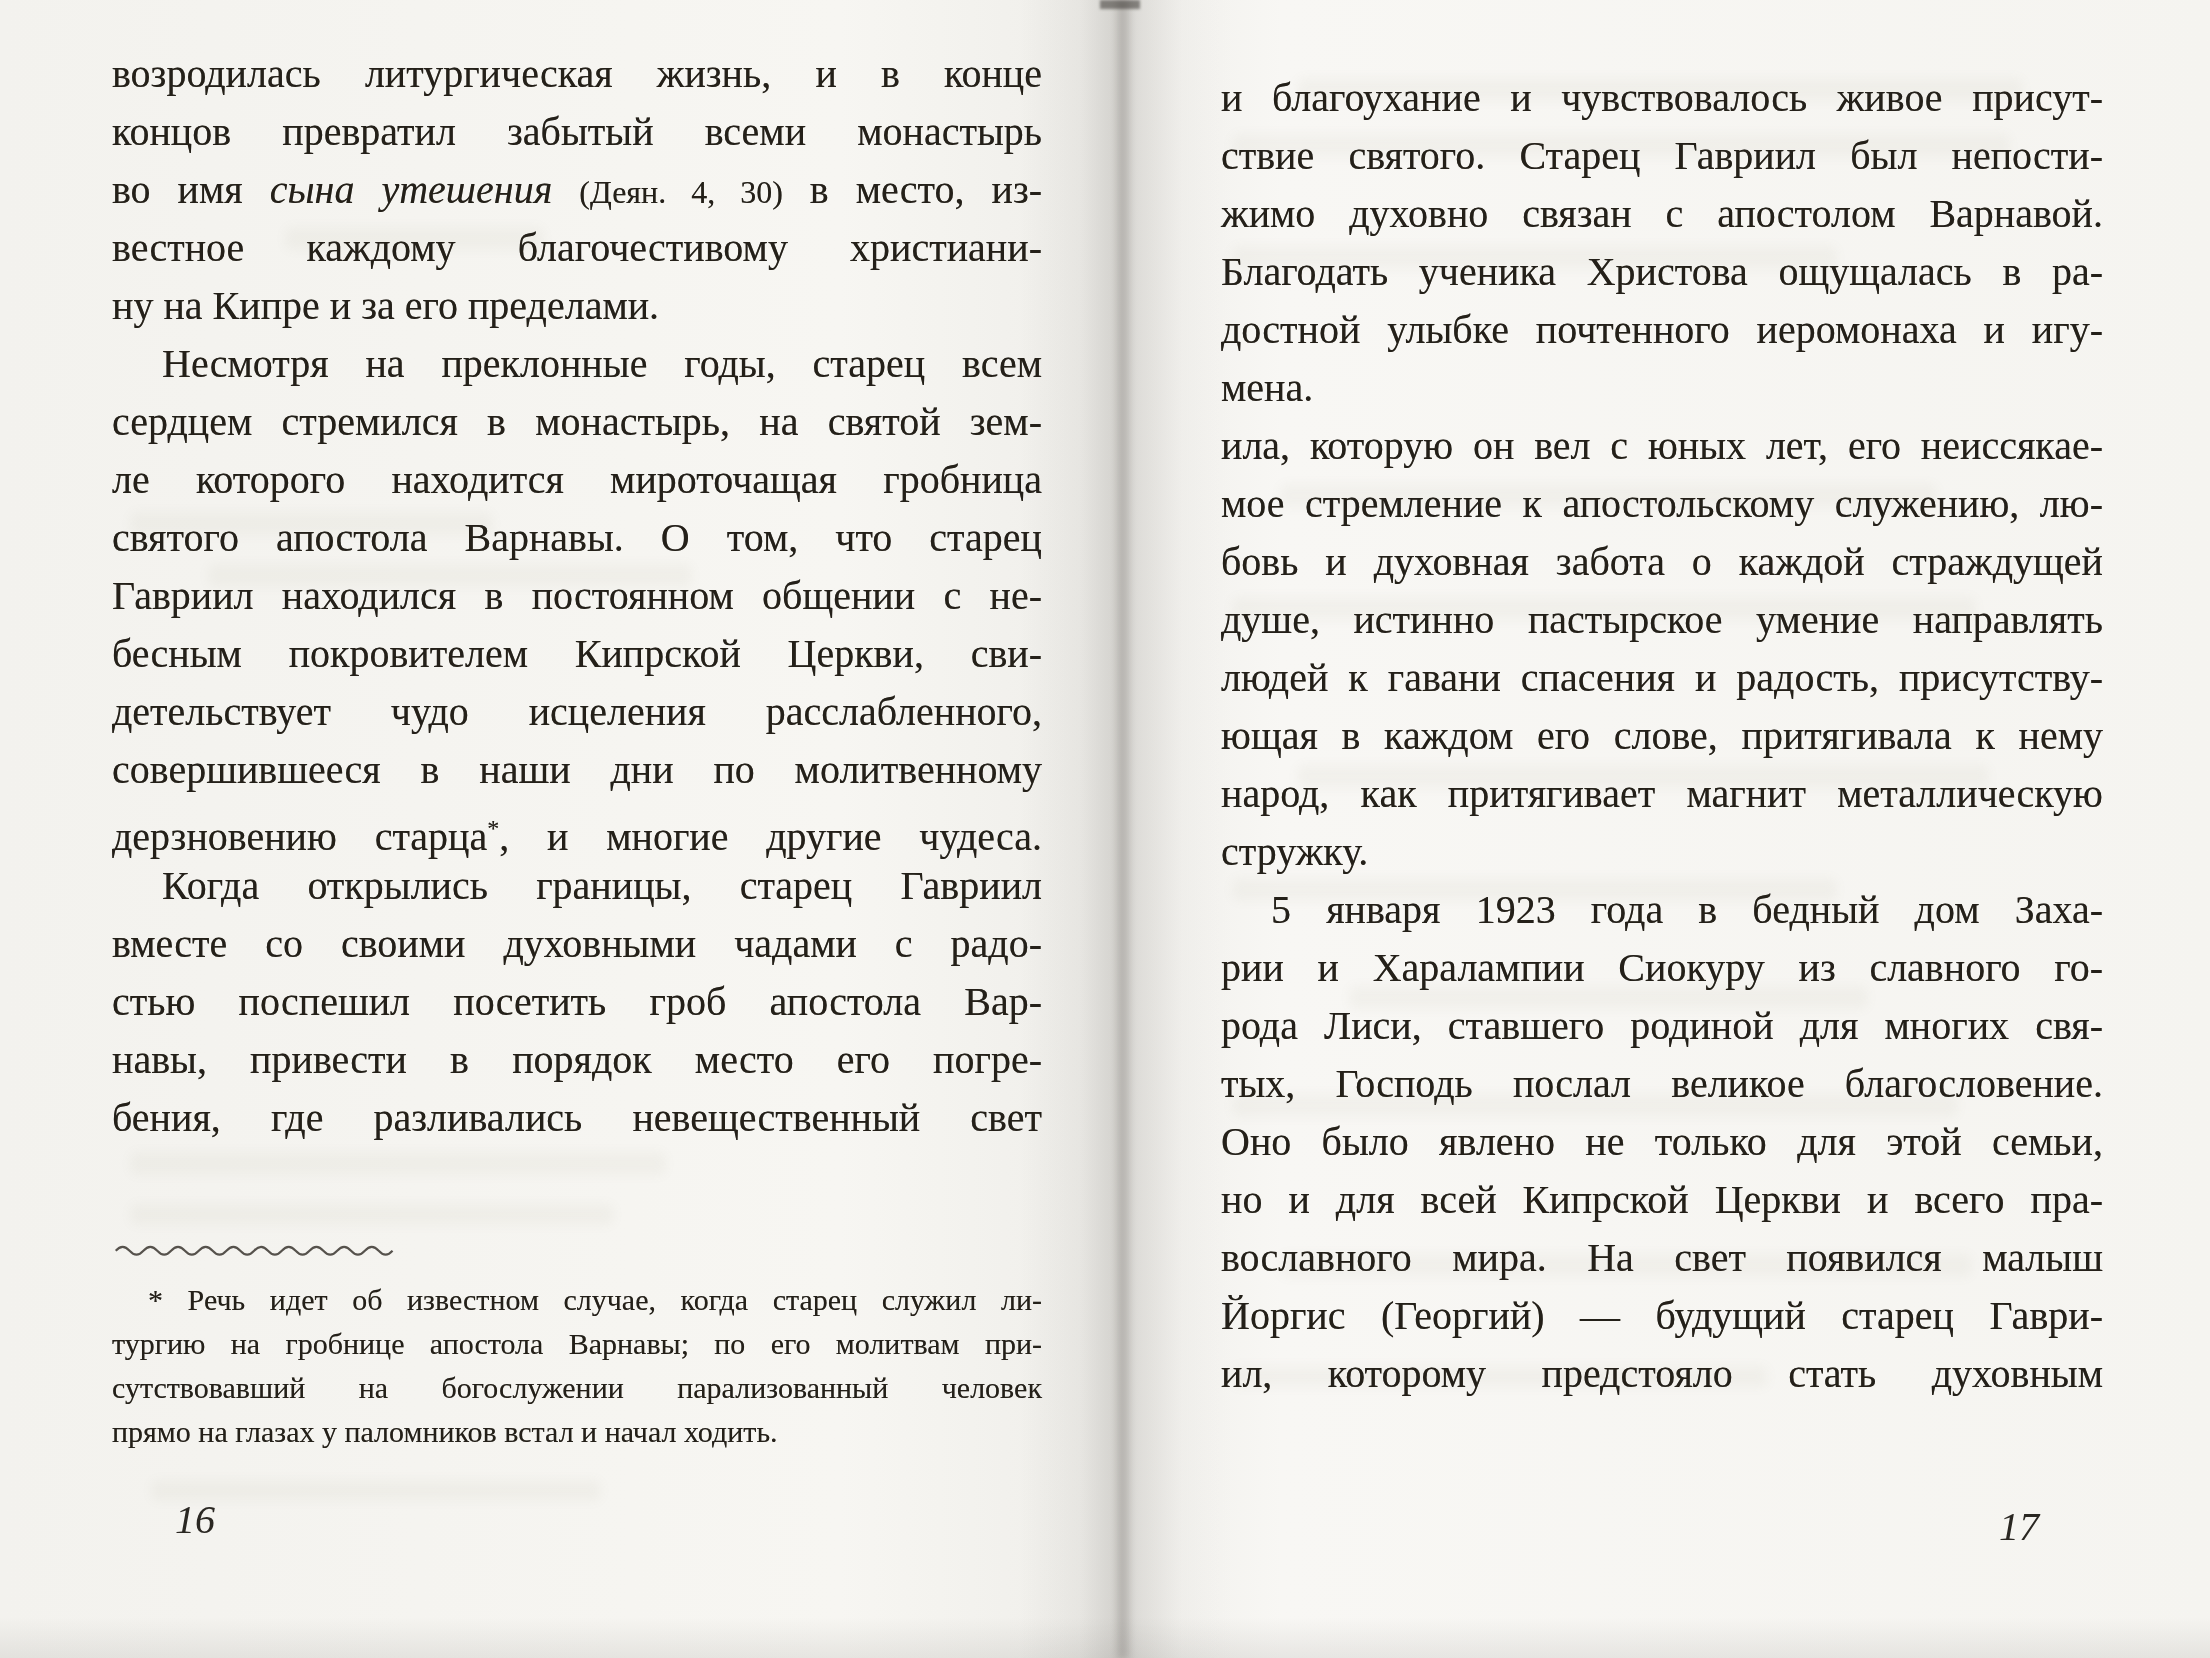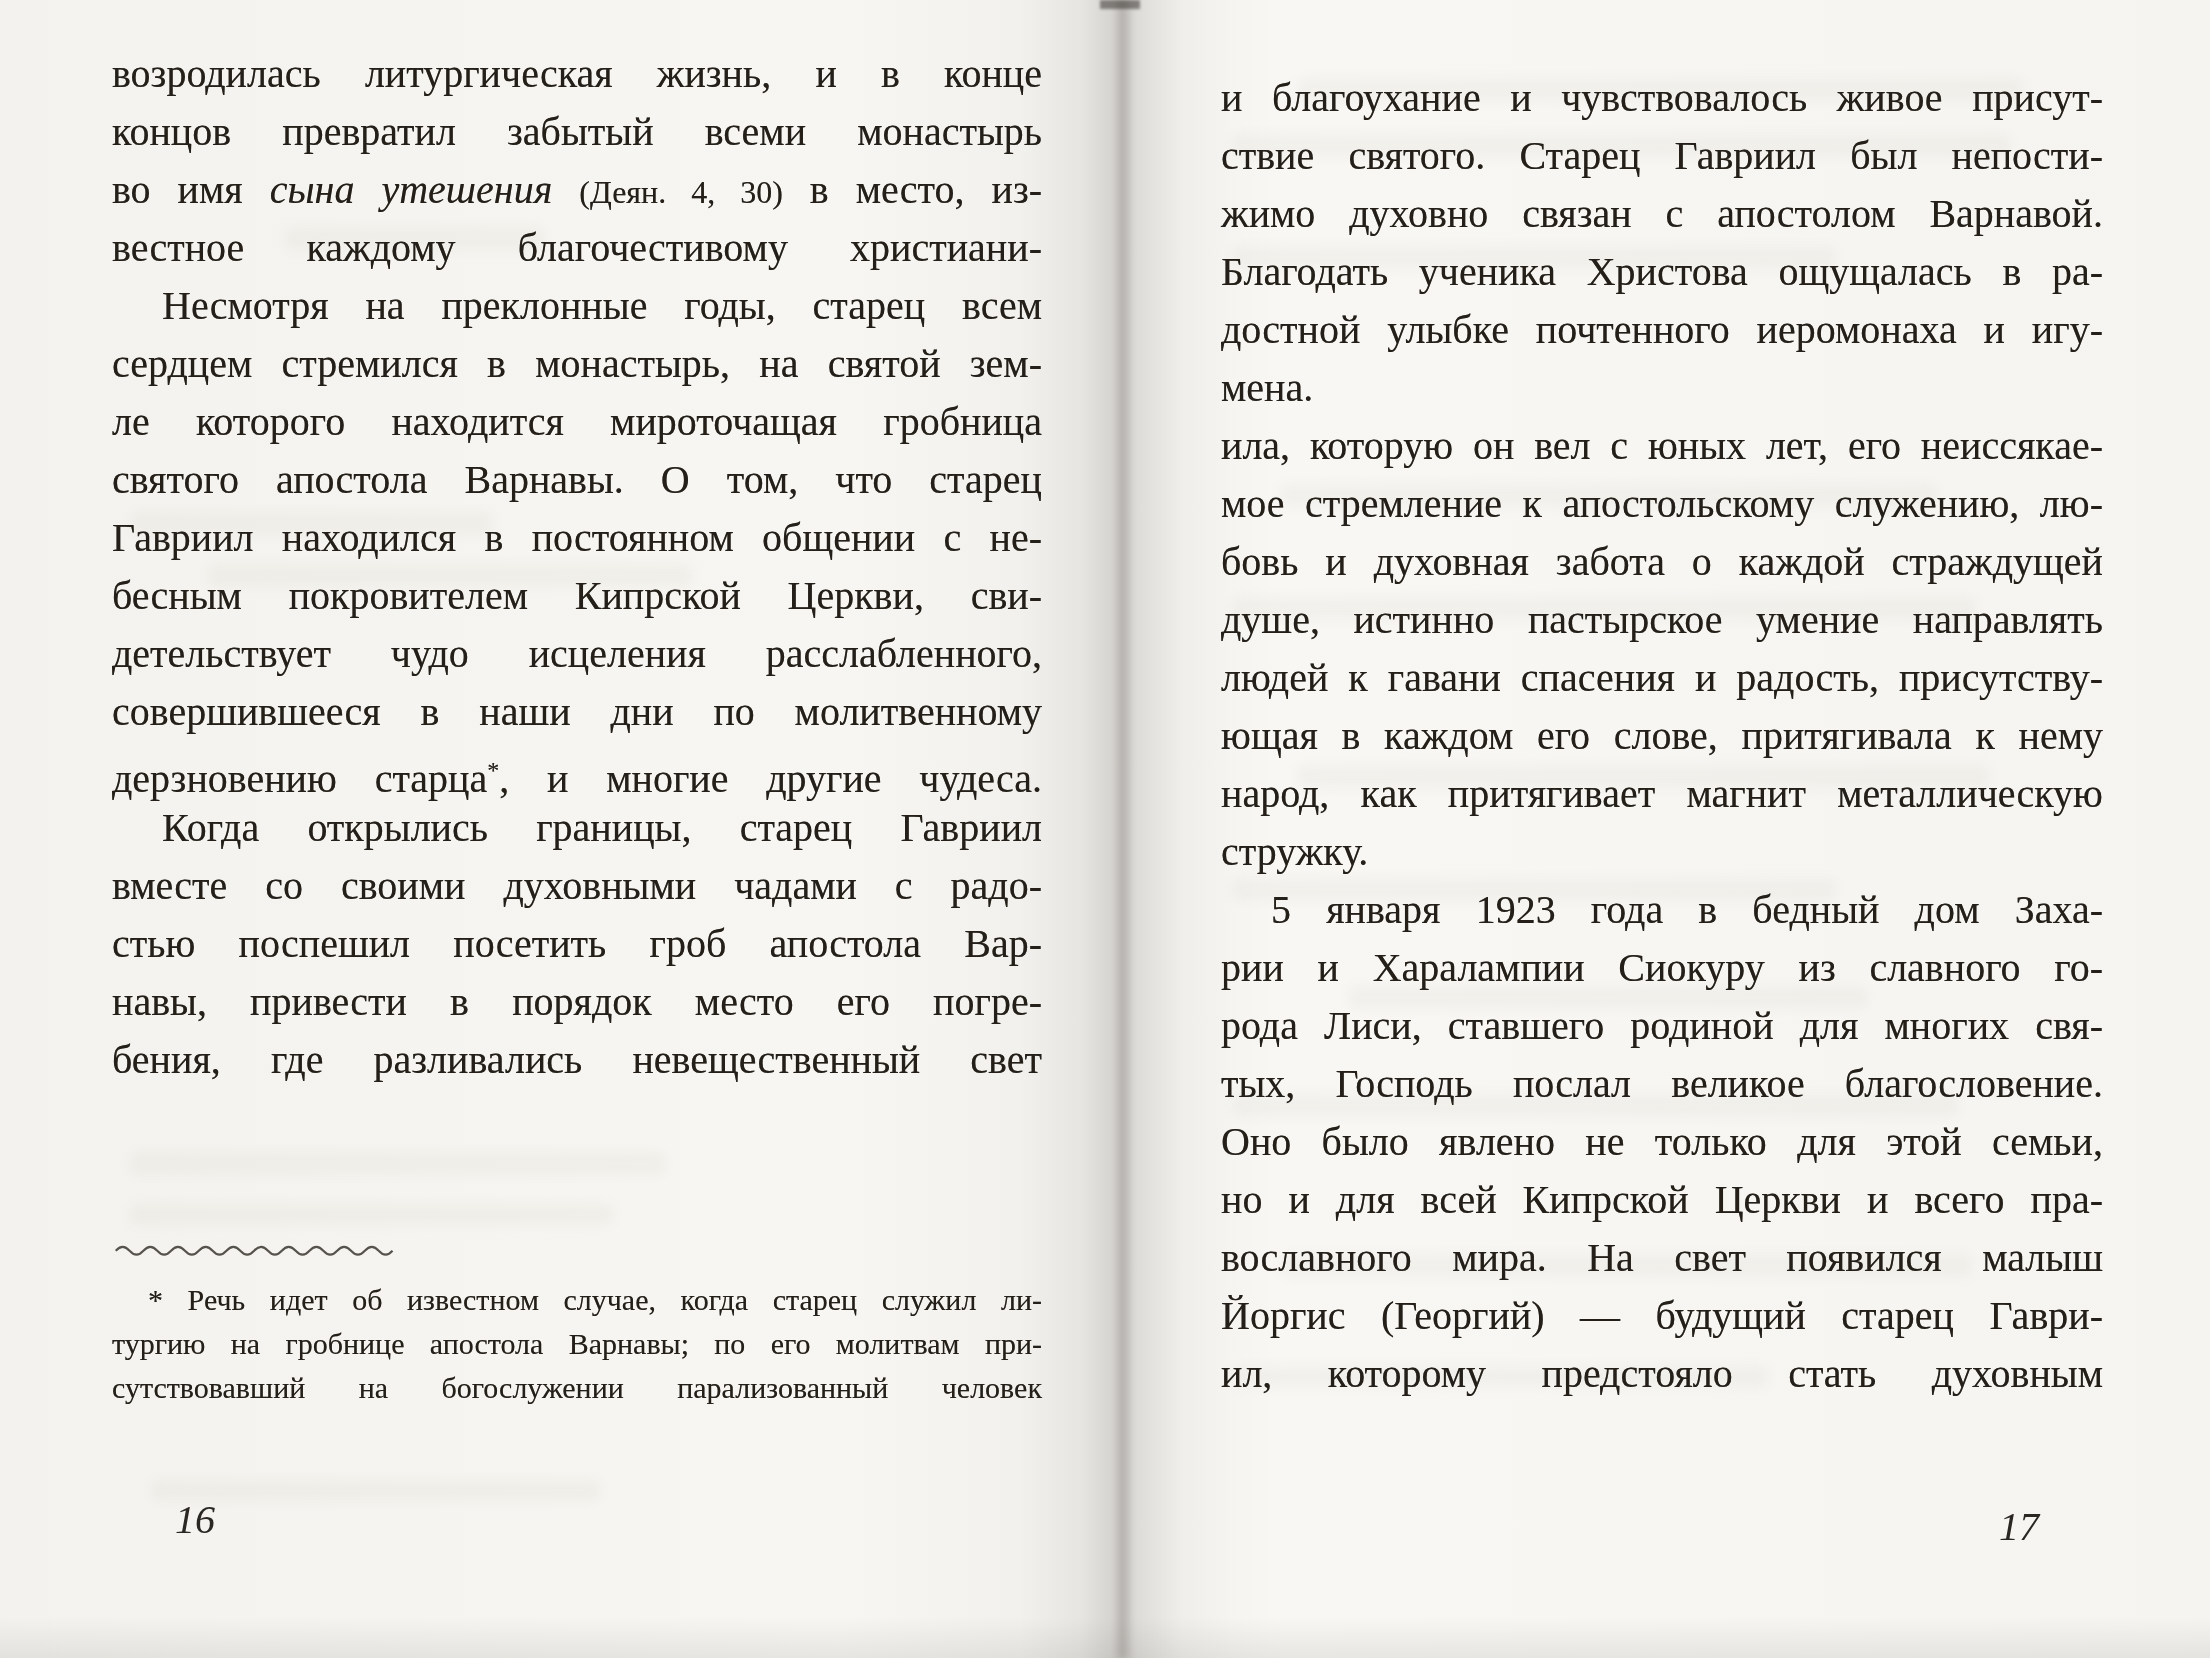--- a/index.html
+++ b/index.html
@@ -53,20 +53,21 @@
   <div class="ghost" style="left:1232px;top:1094px;width:726px;height:22.5px;"></div>
   <div class="ghost" style="left:1280px;top:1254px;width:692px;height:22.5px;"></div>
   <div class="ghost" style="left:1232px;top:1366px;width:536px;height:21px;"></div>
 
   <div>
     <div class="bodytext" id="left-body">
         <div class="line"><span>возродилась литургическая жизнь, и в конце</span></div>
         <div class="line"><span>концов превратил забытый всеми монастырь</span></div>
         <div class="line"><span>во имя </span><span class="i">сына утешения</span><span> </span><span class="cite">(Деян. 4, 30)</span><span> в место, из-</span></div>
         <div class="line"><span>вестное каждому благочестивому христиани-</span></div>
+        <div class="line last"><span>ну на Кипре и за его пределами.</span></div>
         <div class="line indent"><span>Несмотря на преклонные годы, старец всем</span></div>
         <div class="line"><span>сердцем стремился в монастырь, на святой зем-</span></div>
         <div class="line"><span>ле которого находится мироточащая гробница</span></div>
         <div class="line"><span>святого апостола Варнавы. О том, что старец</span></div>
         <div class="line"><span>Гавриил находился в постоянном общении с не-</span></div>
         <div class="line"><span>бесным покровителем Кипрской Церкви, сви-</span></div>
         <div class="line"><span>детельствует чудо исцеления расслабленного,</span></div>
         <div class="line"><span>совершившееся в наши дни по молитвенному</span></div>
         <div class="line"><span>дерзновению старца</span><span class="sup">*</span><span>, и многие другие чудеса.</span></div>
         <div class="line indent"><span>Когда открылись границы, старец Гавриил</span></div>
@@ -77,20 +78,21 @@
       </div>
 
     <svg class="wavy" width="282" height="14" viewBox="0 0 326 16">
       <path d="M2 10 q 8 -9 16 0 t 16 0 t 16 0 t 16 0 t 16 0 t 16 0 t 16 0 t 16 0 t 16 0 t 16 0 t 16 0 t 16 0 t 16 0 t 16 0 t 16 0 t 16 0 t 16 0 t 16 0 t 16 0 t 16 0" fill="none" stroke="#3a352f" stroke-width="2.4" opacity="0.85"></path>
     </svg>
 
     <div class="footnote">
         <div class="line indent"><span>* Речь идет об известном случае, когда старец служил ли-</span></div>
         <div class="line"><span>тургию на гробнице апостола Варнавы; по его молитвам при-</span></div>
         <div class="line"><span>сутствовавший на богослужении парализованный человек</span></div>
+        <div class="line last"><span>прямо на глазах у паломников встал и начал ходить.</span></div>
       </div>
 
     <div class="pagenum" id="pn-left">16</div>
   </div>
 
   <div>
     <div class="bodytext" id="right-body">
         <div class="line"><span>и благоухание и чувствовалось живое присут-</span></div>
         <div class="line"><span>ствие святого. Старец Гавриил был непости-</span></div>
         <div class="line"><span>жимо духовно связан с апостолом Варнавой.</span></div>

